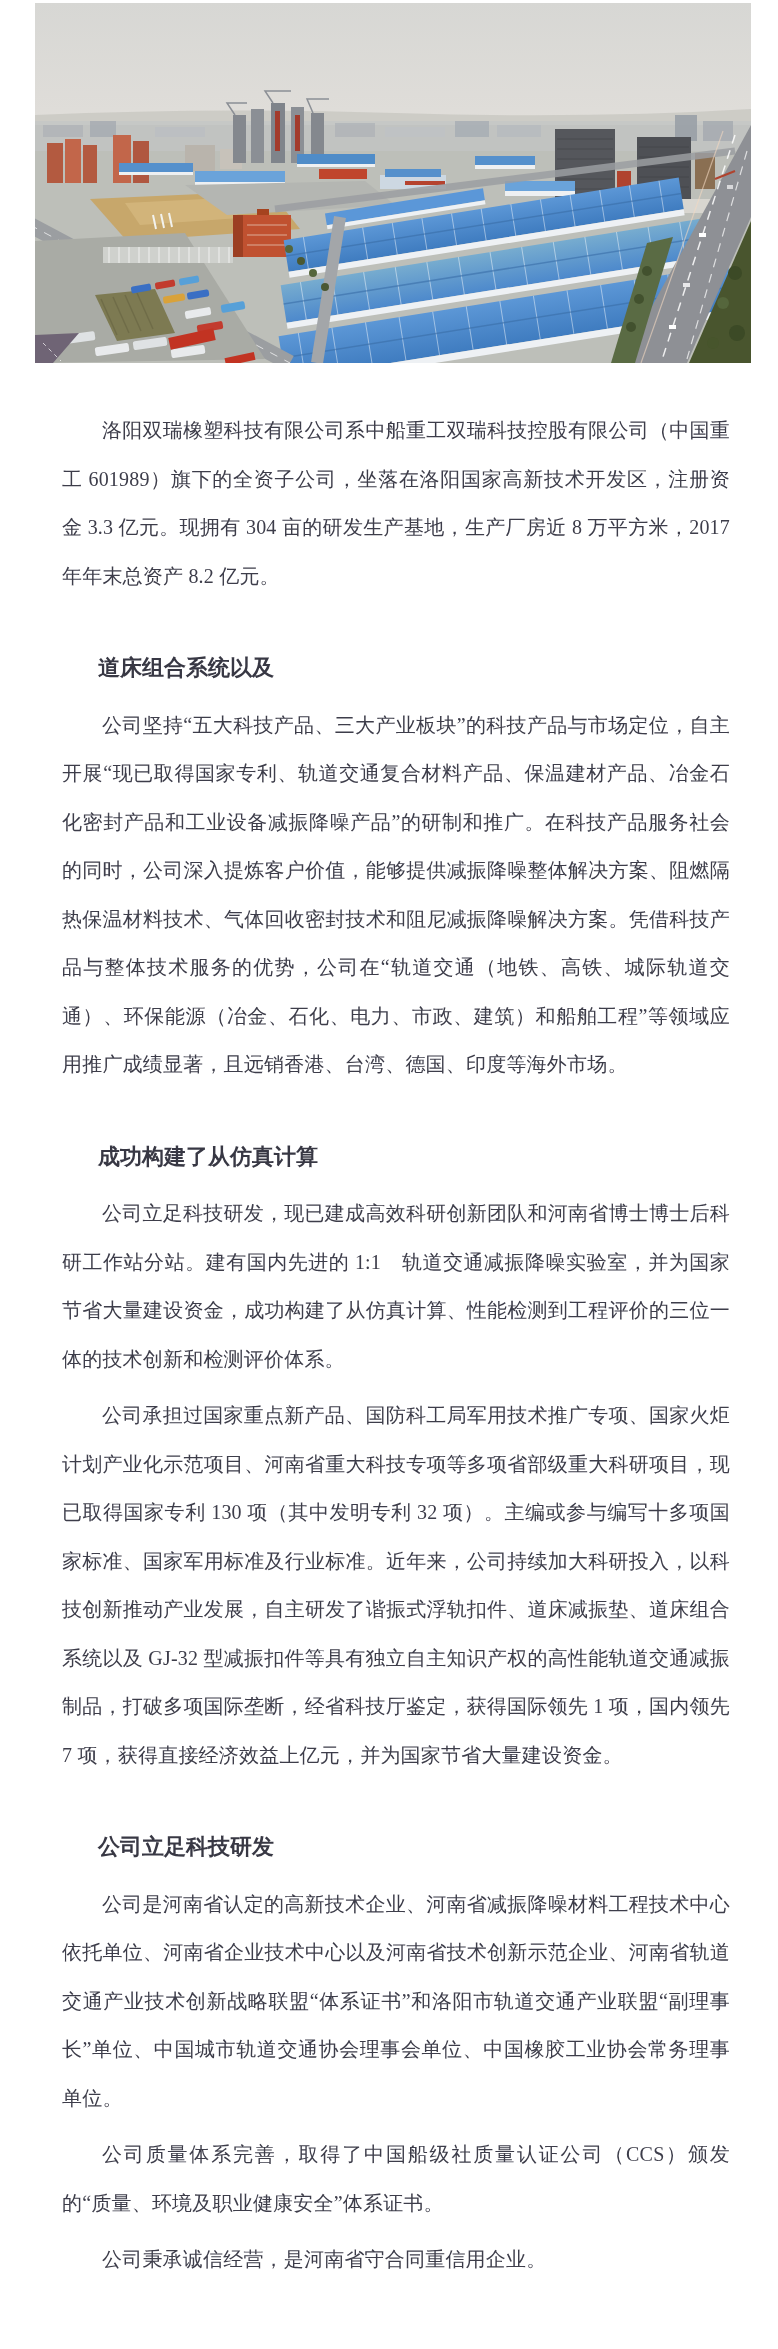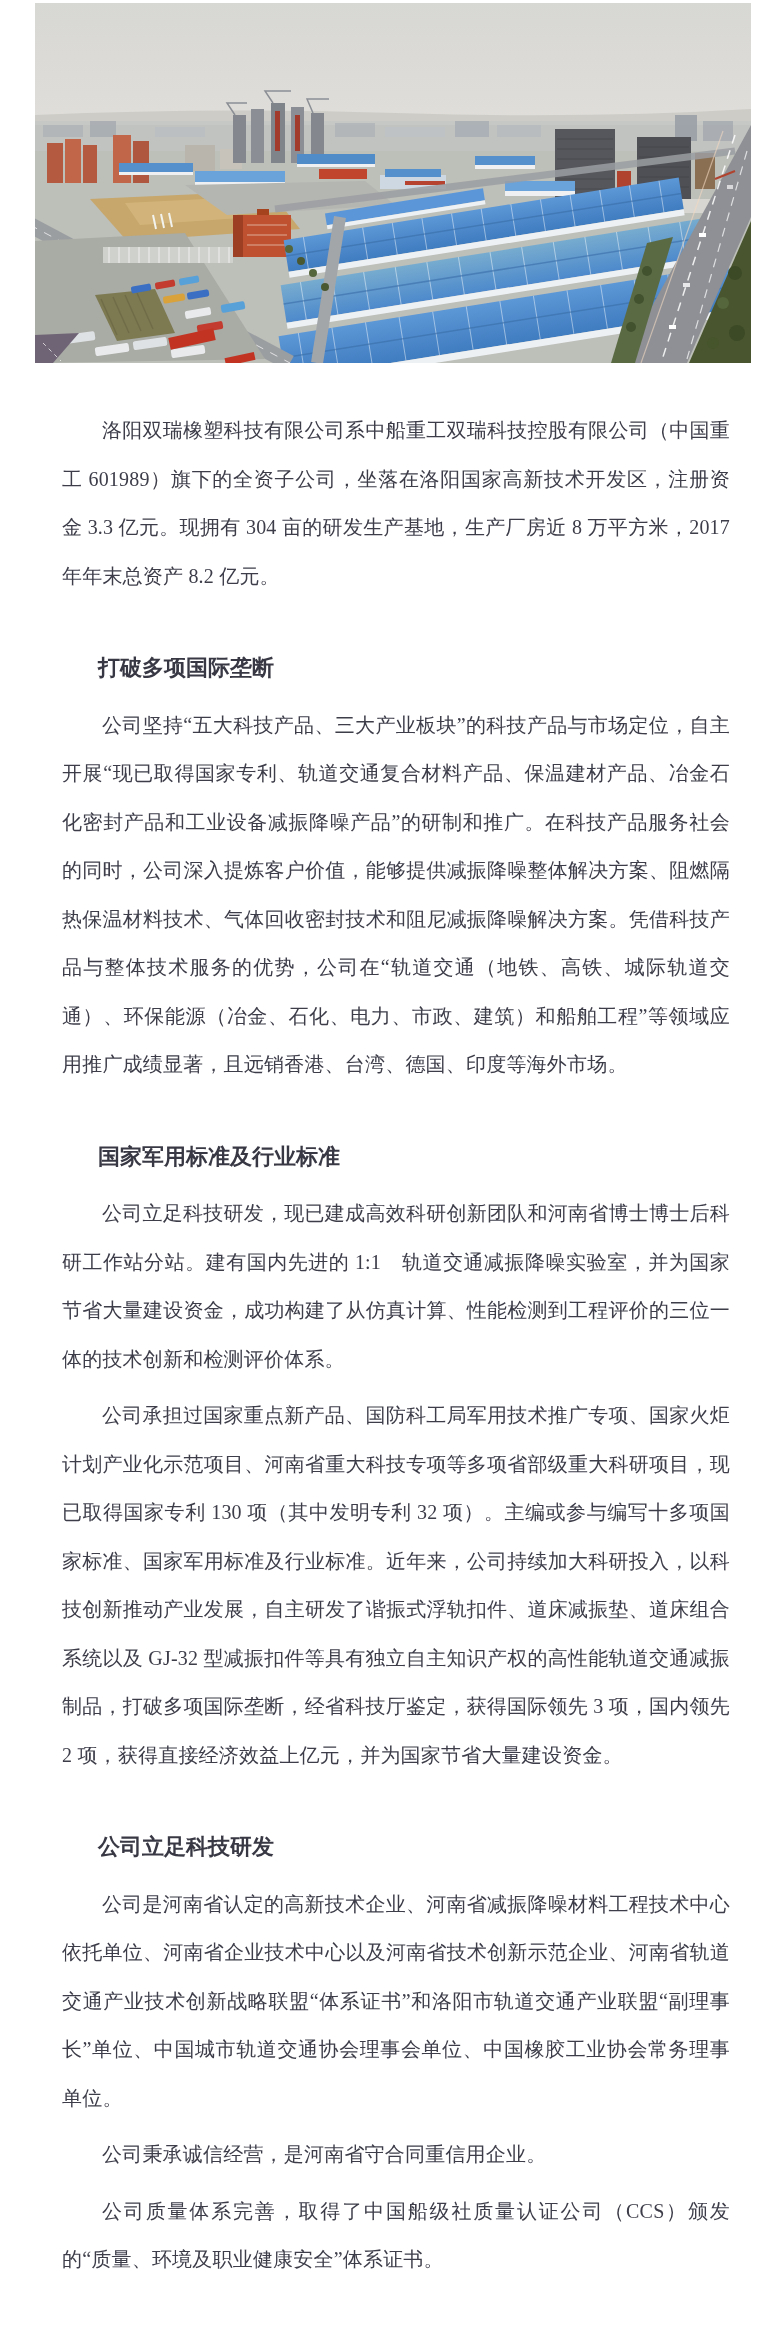--- a/index.html
+++ b/index.html
@@ -238,30 +238,30 @@
         <polygon points="0,332 44,330 18,360 0,360" fill="#6f6475"></polygon>
         <path d="M8,340 L26,358" stroke="#ffffff" stroke-width="1" stroke-dasharray="4 4" opacity="0.7"></path>
       </g>
     </svg>
   </figure>
 
   <main class="content">
     <p class="body-paragraph">洛阳双瑞橡塑科技有限公司系中船重工双瑞科技控股有限公司（中国重工 601989）旗下的全资子公司，坐落在洛阳国家高新技术开发区，注册资金 3.3 亿元。现拥有 304 亩的研发生产基地，生产厂房近 8 万平方米，2017 年年末总资产 8.2 亿元。</p>
     <div id="sections">
         <section>
-          <h2 class="section-heading">打破多项国际垄断</h2>
+          <h2 class="section-heading">道床组合系统以及</h2>
           <p class="body-paragraph">公司坚持“五大科技产品、三大产业板块”的科技产品与市场定位，自主开展“现已取得国家专利、轨道交通复合材料产品、保温建材产品、冶金石化密封产品和工业设备减振降噪产品”的研制和推广。在科技产品服务社会的同时，公司深入提炼客户价值，能够提供减振降噪整体解决方案、阻燃隔热保温材料技术、气体回收密封技术和阻尼减振降噪解决方案。凭借科技产品与整体技术服务的优势，公司在“轨道交通（地铁、高铁、城际轨道交通）、环保能源（冶金、石化、电力、市政、建筑）和船舶工程”等领域应用推广成绩显著，且远销香港、台湾、德国、印度等海外市场。</p>
         </section>
         <section>
-          <h2 class="section-heading">国家军用标准及行业标准</h2>
+          <h2 class="section-heading">成功构建了从仿真计算</h2>
           <p class="body-paragraph">公司立足科技研发，现已建成高效科研创新团队和河南省博士博士后科研工作站分站。建有国内先进的 1:1　轨道交通减振降噪实验室，并为国家节省大量建设资金，成功构建了从仿真计算、性能检测到工程评价的三位一体的技术创新和检测评价体系。</p>
-          <p class="body-paragraph">公司承担过国家重点新产品、国防科工局军用技术推广专项、国家火炬计划产业化示范项目、河南省重大科技专项等多项省部级重大科研项目，现已取得国家专利 130 项（其中发明专利 32 项）。主编或参与编写十多项国家标准、国家军用标准及行业标准。近年来，公司持续加大科研投入，以科技创新推动产业发展，自主研发了谐振式浮轨扣件、道床减振垫、道床组合系统以及 GJ-32 型减振扣件等具有独立自主知识产权的高性能轨道交通减振制品，打破多项国际垄断，经省科技厅鉴定，获得国际领先 3 项，国内领先 2 项，获得直接经济效益上亿元，并为国家节省大量建设资金。</p>
+          <p class="body-paragraph">公司承担过国家重点新产品、国防科工局军用技术推广专项、国家火炬计划产业化示范项目、河南省重大科技专项等多项省部级重大科研项目，现已取得国家专利 130 项（其中发明专利 32 项）。主编或参与编写十多项国家标准、国家军用标准及行业标准。近年来，公司持续加大科研投入，以科技创新推动产业发展，自主研发了谐振式浮轨扣件、道床减振垫、道床组合系统以及 GJ-32 型减振扣件等具有独立自主知识产权的高性能轨道交通减振制品，打破多项国际垄断，经省科技厅鉴定，获得国际领先 1 项，国内领先 7 项，获得直接经济效益上亿元，并为国家节省大量建设资金。</p>
         </section>
         <section>
           <h2 class="section-heading">公司立足科技研发</h2>
           <p class="body-paragraph">公司是河南省认定的高新技术企业、河南省减振降噪材料工程技术中心依托单位、河南省企业技术中心以及河南省技术创新示范企业、河南省轨道交通产业技术创新战略联盟“体系证书”和洛阳市轨道交通产业联盟“副理事长”单位、中国城市轨道交通协会理事会单位、中国橡胶工业协会常务理事单位。</p>
+          <p class="body-paragraph">公司质量体系完善，取得了中国船级社质量认证公司（CCS）颁发的“质量、环境及职业健康安全”体系证书。</p>
           <p class="body-paragraph">公司秉承诚信经营，是河南省守合同重信用企业。</p>
-          <p class="body-paragraph">公司质量体系完善，取得了中国船级社质量认证公司（CCS）颁发的“质量、环境及职业健康安全”体系证书。</p>
         </section>
       </div>
   </main>
 
 </div>
 
 </body></html>

